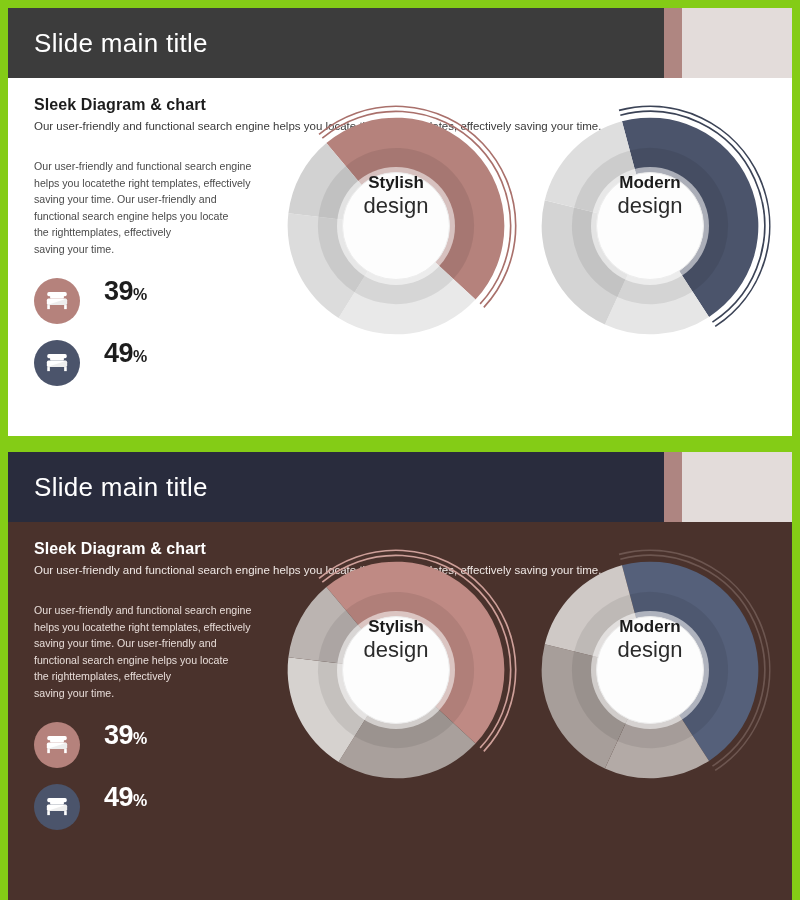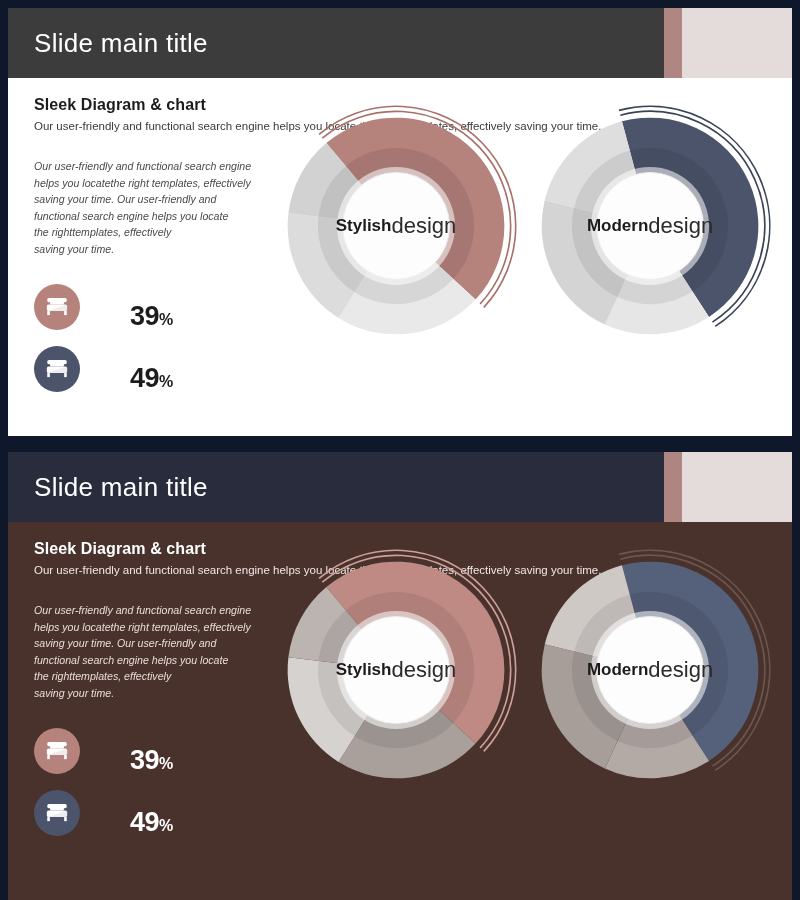--- a/index.html
+++ b/index.html
@@ -2,21 +2,21 @@
 <html><head>
 <meta charset="utf-8">
 <style>
   * { box-sizing: border-box; margin: 0; padding: 0; }
   html, body {
     width: 800px; height: 900px;
     background: #f2f2f2;
     font-family: "Liberation Sans", sans-serif;
     overflow: hidden;
   }
-  .page { position: relative; width: 800px; height: 900px; background: #0f172a; }
+  .page { position: relative; width: 800px; height: 900px; background: #84cc16; }
 
   
   .slide { position: absolute; left: 8px; width: 784px; overflow: hidden; }
   #slide-light { top: 8px;  height: 428px; background: #ffffff; }
   #slide-dark  { top: 452px; height: 448px; background: #4a322c; }
 
   
   .header { position: relative; height: 70px; width: 100%; }
   #slide-light .header { background: #3c3c3c; }
   #slide-dark  .header { background: #292c3d; }
@@ -44,28 +44,28 @@
     position: absolute; left: 26px; top: 42px;
     font-size: 11.5px; font-weight: 400;
   }
   #slide-light .section-title { color: #1d1d1d; }
   #slide-light .section-sub   { color: #3a3a3a; }
   #slide-dark  .section-title { color: #ffffff; }
   #slide-dark  .section-sub   { color: #efe7e4; }
 
   .para {
     position: absolute; left: 26px; top: 80px; width: 272px;
-    font-size: 10.6px; line-height: 16.5px; font-weight: 400; white-space: pre-line; font-style: italic;
+    font-size: 10.6px; line-height: 16.5px; font-weight: 400; white-space: pre-line;
   }
   #slide-light .para { color: #4a4a4a; }
   #slide-dark  .para { color: #e7dcd8; }
 
   
   .stats { position: absolute; left: 26px; top: 200px; }
-  .stat-row { display: flex; align-items: flex-end; height: 52px; margin-bottom: 10px; gap: 26px; }
+  .stat-row { display: flex; align-items: flex-start; height: 52px; margin-bottom: 10px; }
   .stat-badge {
     width: 46px; height: 46px; border-radius: 50%;
     display: flex; align-items: center; justify-content: center; flex: none;
   }
   .stat-value {
     margin-left: 24px; font-size: 27px; font-weight: 700; letter-spacing: -.5px;
     line-height: 1;
   }
   .stat-value .pct { font-size: 16px; font-weight: 700; }
   #slide-light .stat-value { color: #1d1d1d; }
@@ -74,21 +74,21 @@
   
   .charts { position: absolute; left: 262px; top: 12px; width: 520px; height: 300px; }
   .donut { position: absolute; width: 252px; height: 252px; }
   #donut-stylish { left: 0;   top: 10px; }
   #donut-modern  { left: 254px; top: 10px; }
   .donut svg { width: 100%; height: 100%; display: block; }
   .donut-center {
     position: absolute; left: 50%; top: 50%; transform: translate(-50%, -50%);
     width: 108px; height: 108px; border-radius: 50%;
     background: #fdfdfd; border: 1px solid #ededed;
-    display: flex; flex-direction: row; align-items: center; justify-content: center;
+    display: flex; flex-direction: column; align-items: center; justify-content: flex-start;
     box-shadow: 0 0 0 5px rgba(255,255,255,.55);
   }
   .donut-center .l1 { font-size: 17px; font-weight: 700; color: #1b1b1b; line-height: 1.15; }
   .donut-center .l2 { font-size: 22px; font-weight: 300; color: #2b2b2b; line-height: 1.2; }
 </style>
 </head>
 <body>
 
 <div class="page">
 

